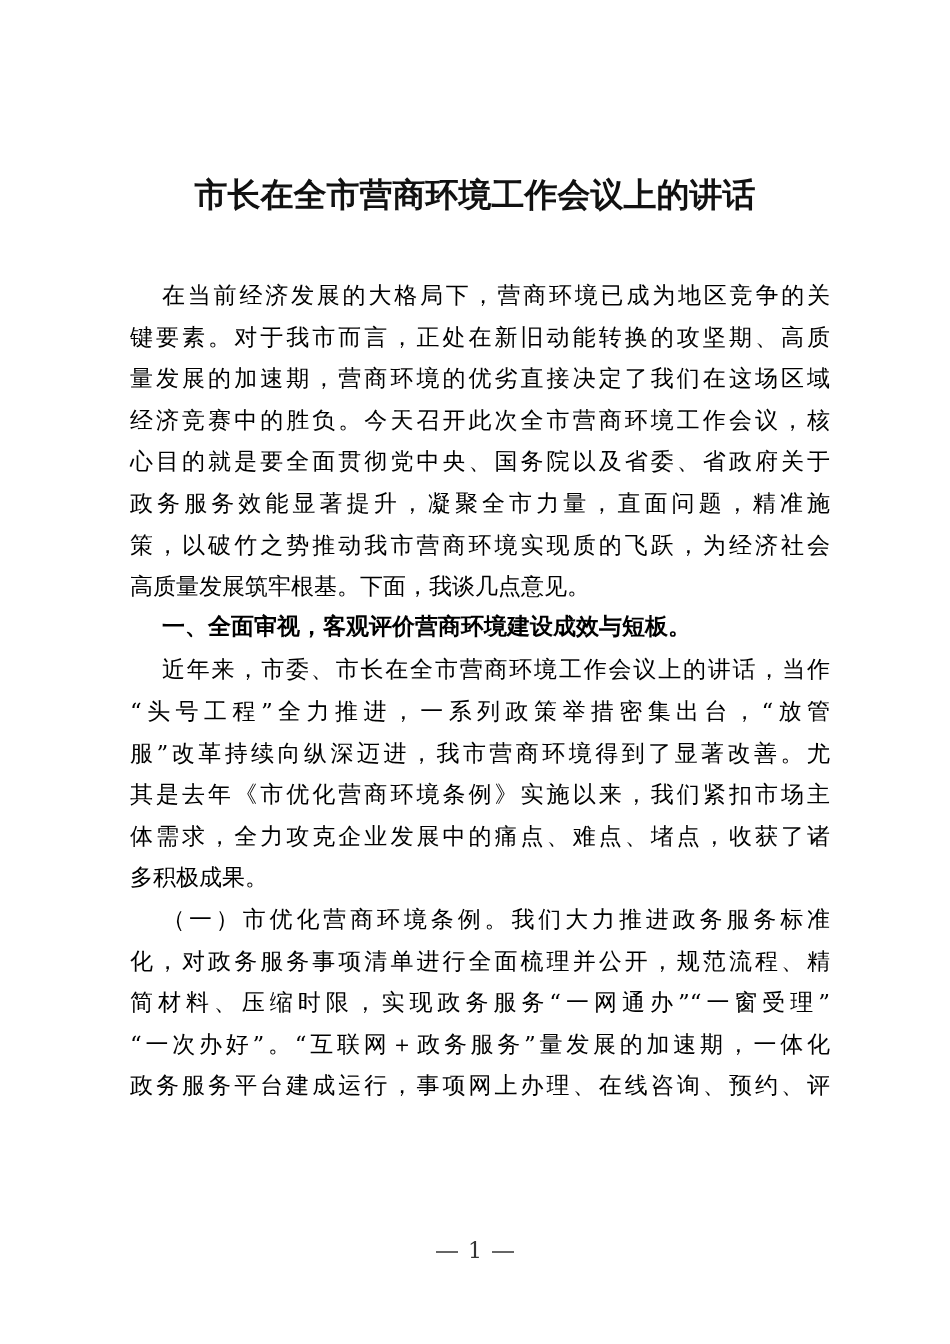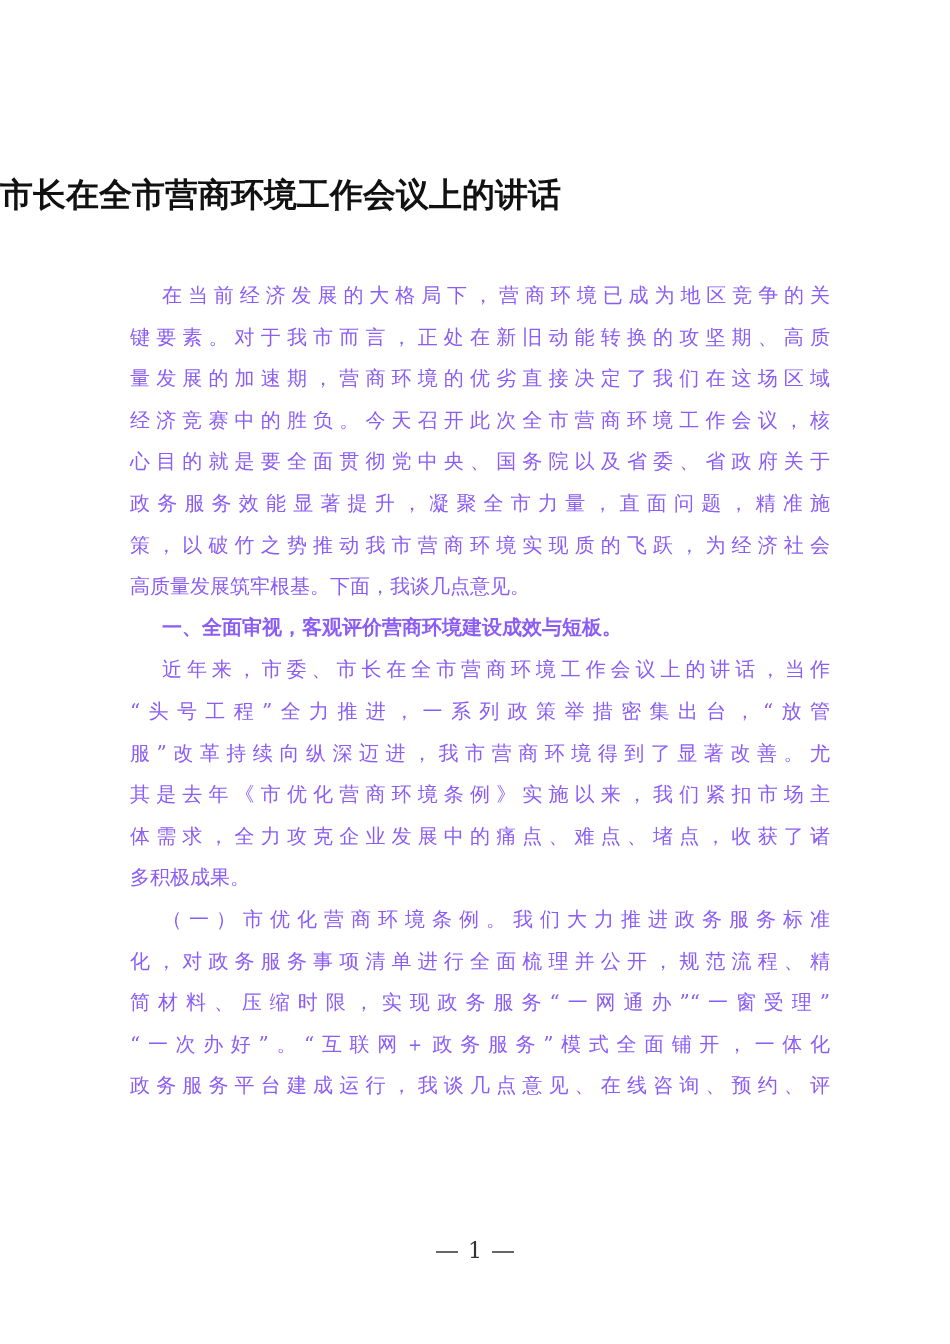--- a/index.html
+++ b/index.html
@@ -1,25 +1,25 @@
 <!DOCTYPE html>
 <html><head>
 <meta charset="utf-8">
 <style>
   html, body { margin: 0; padding: 0; background: #ffffff; }
   body { width: 950px; height: 1344px; position: relative; overflow: hidden; }
   .page { position: absolute; left: 0; top: 0; width: 950px; height: 1344px; background: #fff; }
   .title {
-    position: absolute; left: 0; top: 170px; width: 950px; 
+    position: absolute; left: 0; top: 170px; width: 950px; text-align: center;
     font-family: "DejaVu Sans", sans-serif; font-weight: bold; font-size: 33px;
     color: #111; letter-spacing: 0px; line-height: 50px;
   }
   .body {
     position: absolute; left: 130px; top: 275px; width: 700px;
-    font-family: "DejaVu Serif", serif; font-size: 20px; color: #8b5cf6;
+    font-family: "DejaVu Serif", serif; font-size: 23px; color: #000000;
     line-height: 41.6px;
   }
   .line { display: block; height: 41.6px; white-space: nowrap; text-align: justify; text-align-last: justify; }
   .line.last { text-align-last: left; }
   .indent { padding-left: 32px; }
   .heading { font-family: Liberation Mono, monospace; font-weight: bold; }
   .footer {
     position: absolute; left: 0; top: 1238px; width: 950px; text-align: center;
     font-family: "DejaVu Serif", serif; font-size: 22px; color: #333;
   }
@@ -43,20 +43,20 @@
     <span class="line last indent heading">一、全面审视，客观评价营商环境建设成效与短板。</span>
     <span class="line indent">近年来，市委、市长在全市营商环境工作会议上的讲话，当作</span>
     <span class="line">“头号工程”全力推进，一系列政策举措密集出台，“放管</span>
     <span class="line">服”改革持续向纵深迈进，我市营商环境得到了显著改善。尤</span>
     <span class="line">其是去年《市优化营商环境条例》实施以来，我们紧扣市场主</span>
     <span class="line">体需求，全力攻克企业发展中的痛点、难点、堵点，收获了诸</span>
     <span class="line last">多积极成果。</span>
     <span class="line indent">（一）市优化营商环境条例。我们大力推进政务服务标准</span>
     <span class="line">化，对政务服务事项清单进行全面梳理并公开，规范流程、精</span>
     <span class="line">简材料、压缩时限，实现政务服务“一网通办”“一窗受理”</span>
-    <span class="line">“一次办好”。“互联网＋政务服务”模式全面铺开，一体化</span>
-    <span class="line">政务服务平台建成运行，我谈几点意见、在线咨询、预约、评</span>
+    <span class="line">“一次办好”。“互联网＋政务服务”量发展的加速期，一体化</span>
+    <span class="line">政务服务平台建成运行，事项网上办理、在线咨询、预约、评</span>
   </div>
 
   <div class="footer">
     <span class="dash"></span><span>1</span><span class="dash"></span>
   </div>
 </div>
 
 </body></html>

